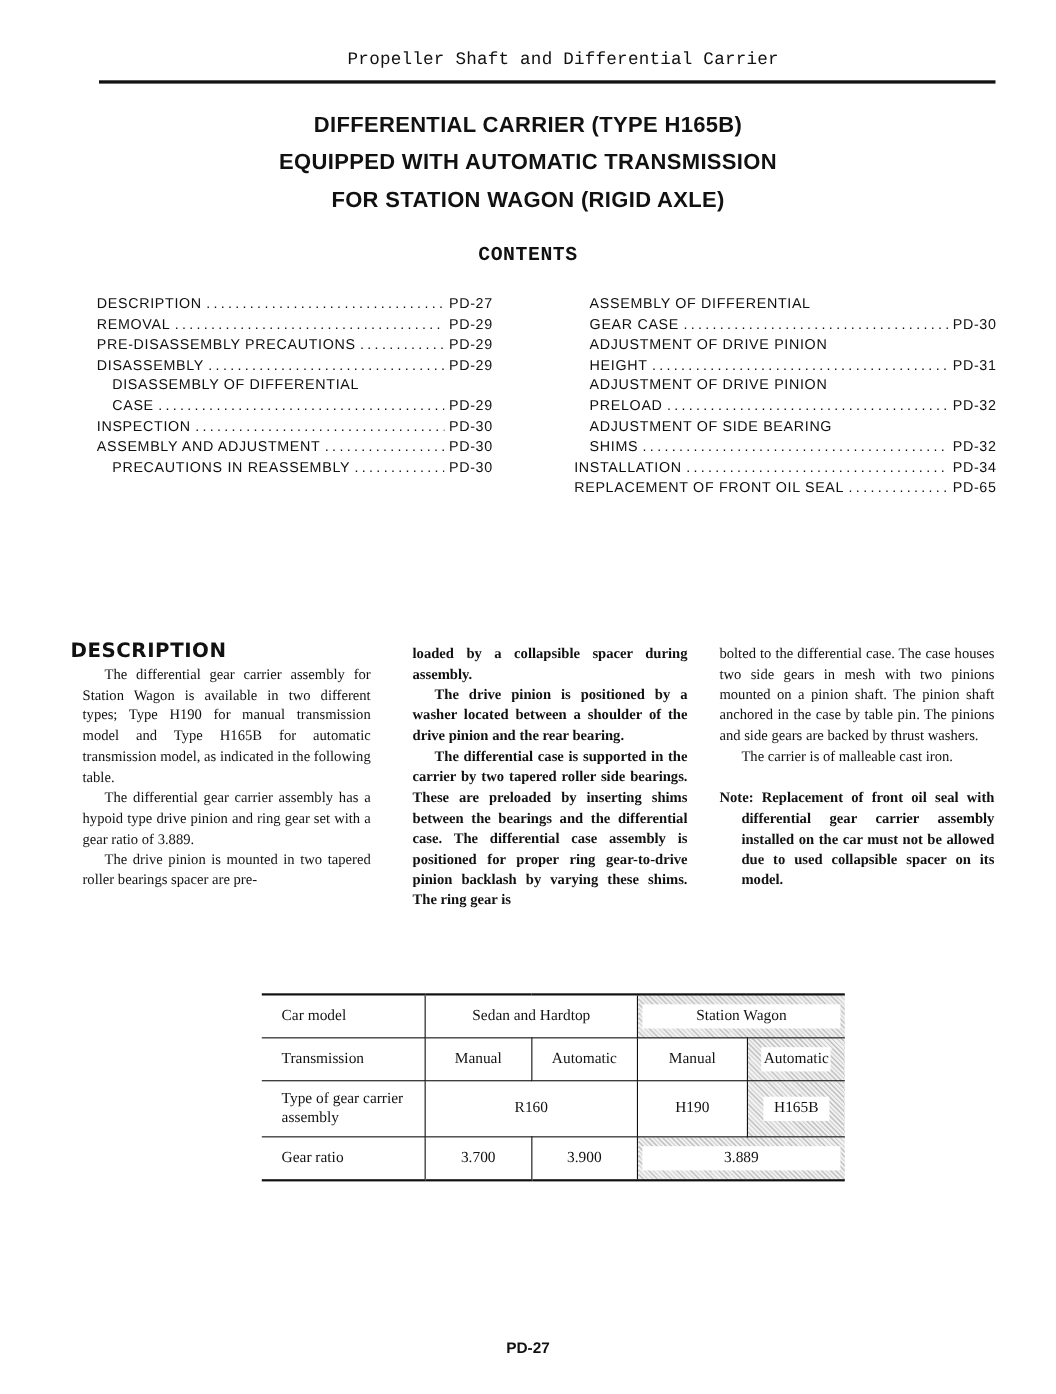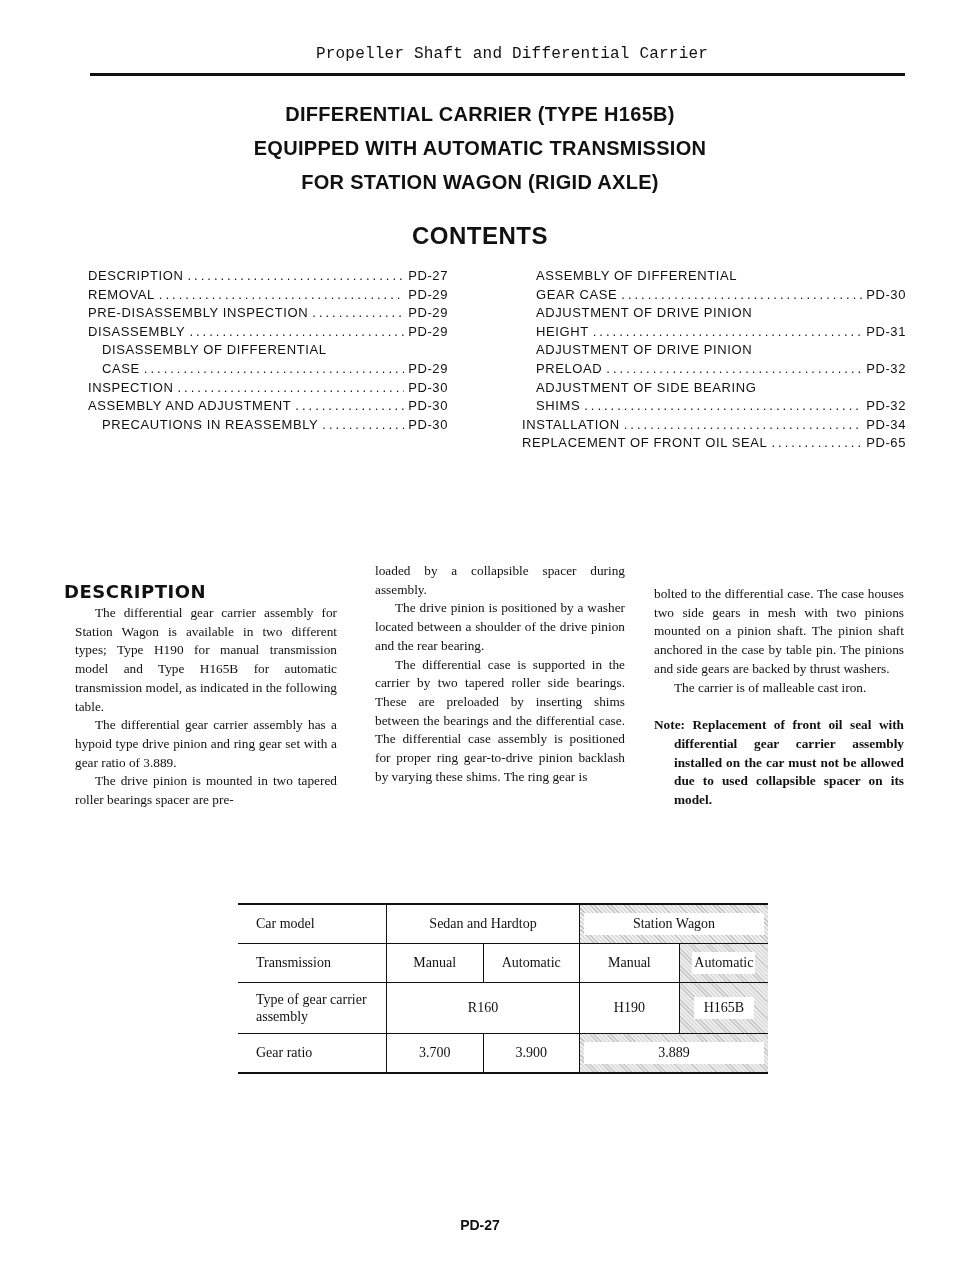--- a/index.html
+++ b/index.html
@@ -4,36 +4,36 @@
 <style>
   html, body { margin: 0; padding: 0; background: #ffffff; }
   body { width: 960px; height: 1267px; position: relative; overflow: hidden; color: #111; }
   .abs { position: absolute; }
   .running-head { left: 0; width: 960px; top: 45px; text-align: center;
     font-family: Liberation Mono, monospace; font-size: 16px; letter-spacing: 0.2px; margin-left: 32px; }
   .rule { left: 90px; width: 815px; top: 73px; height: 3px; background: #111; }
   .title { left: 0; width: 960px; top: 97px; text-align: center;
     font-family: "Liberation Sans", sans-serif; font-weight: bold; font-size: 20px; line-height: 34px; letter-spacing: 0.3px; }
   .contents-head { left: 0; width: 960px; top: 222px; text-align: center;
-    font-family: Liberation Sans, sans-serif; font-weight: bold; font-size: 24px; letter-spacing: 0.5px; }
+    font-family: Liberation Mono, monospace; font-weight: bold; font-size: 18px; letter-spacing: 0.5px; }
   .toc { font-family: "Liberation Sans", sans-serif; font-size: 13px; line-height: 18.6px; letter-spacing: 0.6px; }
   .toc-col-left { left: 88px; top: 267px; width: 360px; }
   .toc-col-right { left: 522px; top: 267px; width: 384px; }
   .toc-row { display: flex; white-space: nowrap; height: 18.6px; }
   .toc-row .lbl { flex: 0 0 auto; }
   .toc-row .dots { flex: 1 1 auto; overflow: hidden; margin: 0 4px; letter-spacing: 3px; }
   .toc-row .dots::before { content: "........................................................................................................"; }
   .toc-row .pg { flex: 0 0 auto; }
   .toc-row.indent { padding-left: 14px; }
   .toc-row.indent-r { padding-left: 14px; }
   .section-head { left: 64px; top: 581px; font-family: "DejaVu Sans", sans-serif; font-weight: bold; font-size: 18px; letter-spacing: 0.5px; }
   .body-col { font-family: "Liberation Serif", serif; font-size: 13.3px; line-height: 18.7px; text-align: justify; }
   .body-col p { margin: 0; text-indent: 20px; }
   .col1 { left: 75px; top: 604px; width: 262px; }
-  .col2 { left: 375px; top: 562px; width: 250px; }
+  .col2 { left: 375px; top: 585px; width: 250px; font-weight: bold; }
   .col3 { left: 654px; top: 585px; width: 250px; }
   .note { font-weight: bold; margin-top: 19px !important; text-indent: 0 !important; padding-left: 20px; }
   .note .note-label { margin-left: -20px; }
   table.spec { position: absolute; left: 238px; top: 903px; border-collapse: collapse;
     font-family: "Liberation Serif", serif; font-size: 14px; }
   table.spec td { border: 1px solid #111; height: 38px; padding: 0 6px; text-align: center; vertical-align: middle; }
   table.spec td.rowhdr { text-align: left; padding-left: 18px; border-left: none; width: 118px; }
   table.spec tr:first-child td { border-top: 2px solid #111; }
   table.spec tr:last-child td { border-bottom: 2px solid #111; }
   table.spec td.lastcol { border-right: none; }
@@ -62,21 +62,21 @@
       <span class="lbl">DESCRIPTION</span>
       <span class="dots"></span>
       <span class="pg">PD-27</span>
     </div>
   <div class="toc-row">
       <span class="lbl">REMOVAL</span>
       <span class="dots"></span>
       <span class="pg">PD-29</span>
     </div>
   <div class="toc-row">
-      <span class="lbl">PRE-DISASSEMBLY INSPECTION</span>
+      <span class="lbl">PRE-DISASSEMBLY PRECAUTIONS</span>
       <span class="dots"></span>
       <span class="pg">PD-29</span>
     </div>
   <div class="toc-row">
       <span class="lbl">DISASSEMBLY</span>
       <span class="dots"></span>
       <span class="pg">PD-29</span>
     </div>
   <div class="toc-row indent">
       <span class="lbl">DISASSEMBLY OF DIFFERENTIAL</span>

